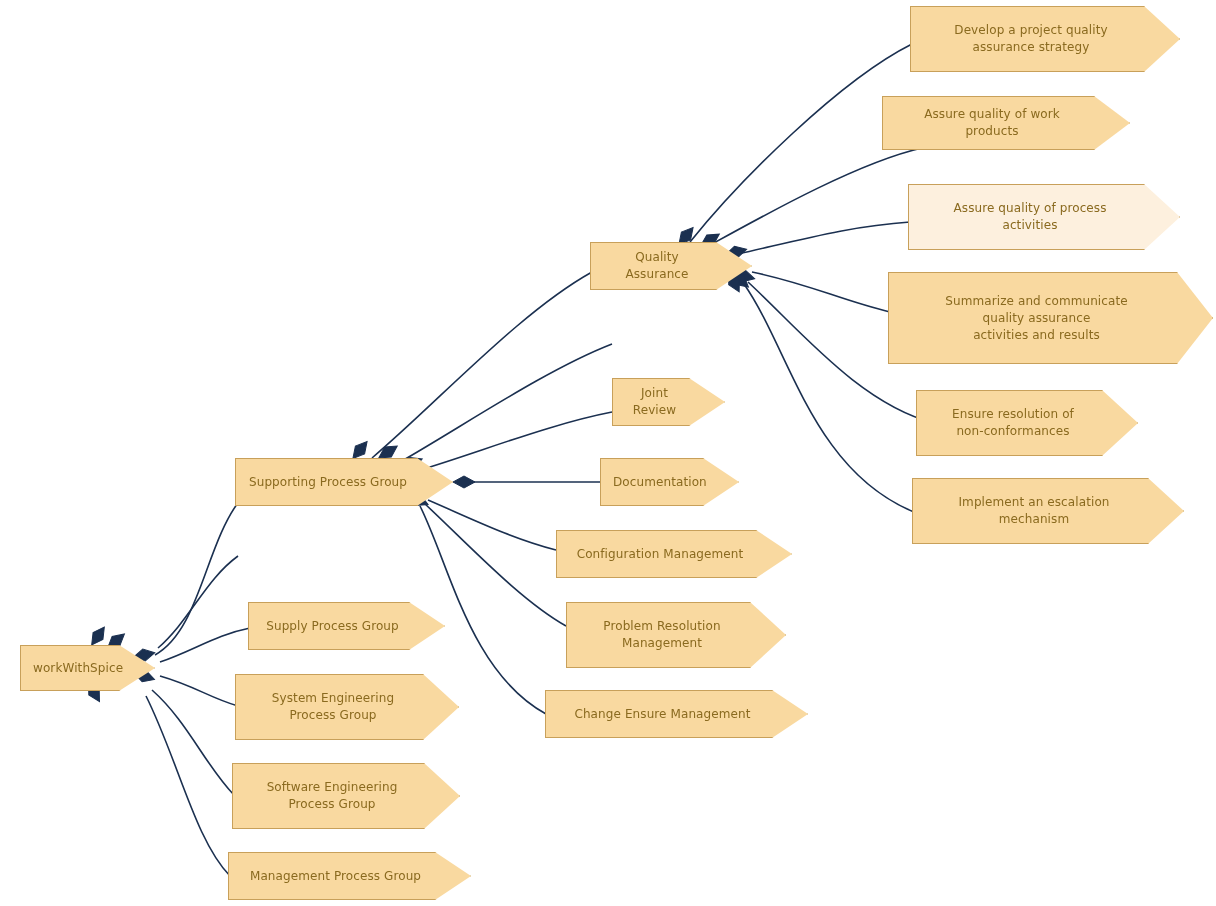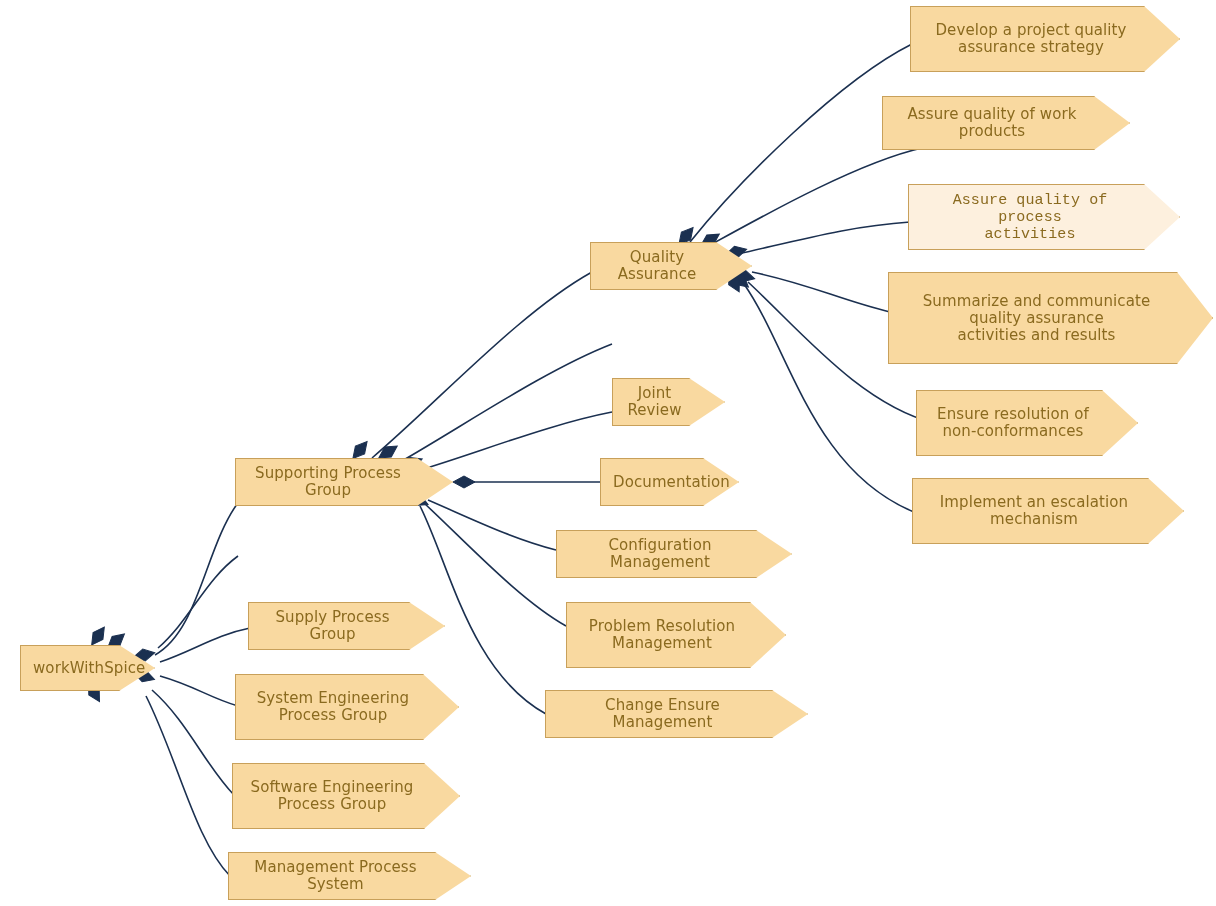--- a/index.html
+++ b/index.html
@@ -36,21 +36,21 @@
     height: 906px;
   }
   .node {
     position: absolute;
     box-sizing: border-box;
     display: flex;
     align-items: center;
     justify-content: center;
     text-align: center;
     color: #8a6a1f;
-    font-size: 15px;
+    font-size: 12px;
     line-height: 17px;
     letter-spacing: 0.1px;
     padding-left: 12px;
     padding-right: 40px;
     background: #f9d9a0;
     border: 1px solid #c8a05a;
     -webkit-clip-path: polygon(0 0, calc(100% - 36px) 0, 100% 50%, calc(100% - 36px) 100%, 0 100%);
     clip-path: polygon(0 0, calc(100% - 36px) 0, 100% 50%, calc(100% - 36px) 100%, 0 100%);
   }
   .node .node-label {
@@ -162,21 +162,21 @@
       </div>
       <div class="node" style="left: 235px; top: 674px; width: 224px; height: 66px;">
         <span class="node-label">System Engineering
 Process Group</span>
       </div>
       <div class="node" style="left: 232px; top: 763px; width: 228px; height: 66px;">
         <span class="node-label">Software Engineering
 Process Group</span>
       </div>
       <div class="node" style="left: 228px; top: 852px; width: 243px; height: 48px;">
-        <span class="node-label">Management Process System</span>
+        <span class="node-label">Management Process Group</span>
       </div>
       <div class="node" style="left: 590px; top: 242px; width: 162px; height: 48px;">
         <span class="node-label">Quality Assurance</span>
       </div>
       <div class="node" style="left: 612px; top: 378px; width: 113px; height: 48px;">
         <span class="node-label">Joint Review</span>
       </div>
       <div class="node" style="left: 600px; top: 458px; width: 139px; height: 48px;">
         <span class="node-label">Documentation</span>
       </div>
@@ -191,21 +191,21 @@
         <span class="node-label">Change Ensure Management</span>
       </div>
       <div class="node" style="left: 910px; top: 6px; width: 270px; height: 66px;">
         <span class="node-label">Develop a project quality
 assurance strategy</span>
       </div>
       <div class="node" style="left: 882px; top: 96px; width: 248px; height: 54px;">
         <span class="node-label">Assure quality of work
 products</span>
       </div>
-      <div class="node highlight" style="left: 908px; top: 184px; width: 272px; height: 66px; font-family: Liberation Mono, monospace;">
+      <div class="node highlight" style="left: 908px; top: 184px; width: 272px; height: 66px;">
         <span class="node-label">Assure quality of process
 activities</span>
       </div>
       <div class="node" style="left: 888px; top: 272px; width: 325px; height: 92px;">
         <span class="node-label">Summarize and communicate
 quality assurance
 activities and results</span>
       </div>
       <div class="node" style="left: 916px; top: 390px; width: 222px; height: 66px;">
         <span class="node-label">Ensure resolution of

